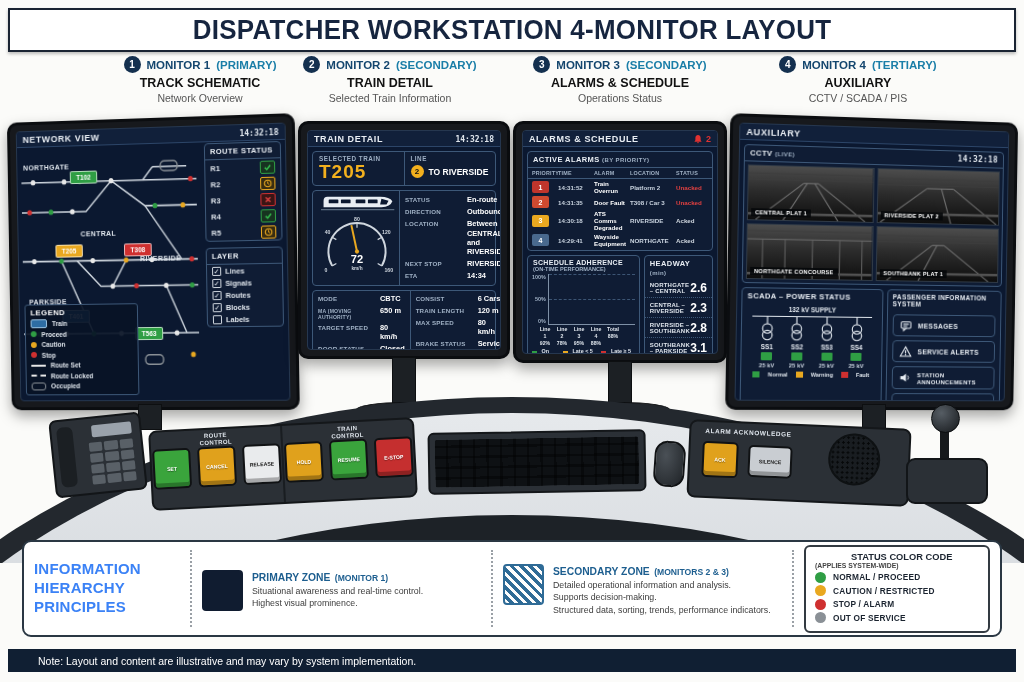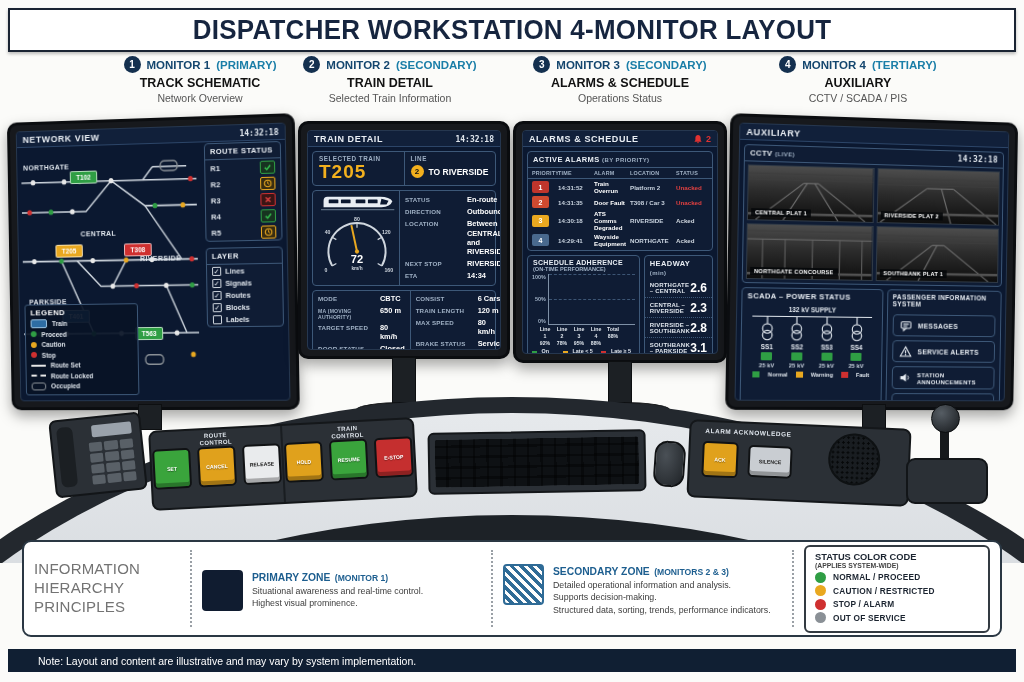--- a/index.html
+++ b/index.html
@@ -135,32 +135,32 @@
   .apanel{position:absolute;left:688px;top:424px;width:218px;height:74px;background:#2b3036;border:2px solid #14171a;border-radius:8px;transform:rotate(2.5deg);}
   .ap-t{text-align:left;padding:5px 0 0 14px;font-size:6.4px;font-weight:800;color:#dfe5ec;letter-spacing:.6px;}
   .ap-row{display:flex;align-items:center;gap:10px;padding:5px 0 0 12px;}
   .spk{width:48px;height:48px;border-radius:50%;background:#191d21;border:2px solid #0e1113;background-image:radial-gradient(#060809 1px,transparent 1.4px);background-size:5px 5px;margin-left:26px;margin-top:-12px;}
   .joy{position:absolute;left:902px;top:404px;width:86px;height:100px;}
   .joy .base{position:absolute;left:4px;bottom:0;width:78px;height:42px;background:#2b3036;border:2px solid #121518;border-radius:9px;}
   .joy .stick{position:absolute;left:38px;top:16px;width:9px;height:46px;background:#16191c;border-radius:4px;}
   .joy .ball{position:absolute;left:29px;top:0;width:27px;height:27px;border-radius:50%;background:radial-gradient(circle at 35% 30%,#565d64,#15181b);border:1px solid #0b0d0f;}
   
   .princ{position:absolute;left:22px;top:540px;width:980px;height:97px;background:#fff;border:2px solid #2a3743;border-radius:9px;box-sizing:border-box;display:flex;align-items:center;padding:8px 10px;gap:10px;}
-  .pr-head{width:146px;font-size:15px;font-weight:400;color:#737373;line-height:1.25;letter-spacing:.2px;}
+  .pr-head{width:146px;font-size:15px;font-weight:700;color:#3b82f6;line-height:1.25;letter-spacing:.2px;}
   .vdiv{width:0;border-left:2px dotted #9aa0a6;align-self:stretch;}
   .zone{display:flex;gap:9px;align-items:flex-start;flex:1;min-width:0;}
   .zsw{width:41px;height:41px;border-radius:4px;flex-shrink:0;margin-top:3px;}
   .zsw1{background:#101c30;}
   .zsw2{background:repeating-linear-gradient(45deg,#fdfdfd 0 3px,#2f6b96 3px 6.5px);border:2px solid #2f6b96;box-sizing:border-box;}
   .zsw3{background-color:#d9e6f1;background-image:radial-gradient(#4d7ba6 .9px,transparent 1.1px);background-size:4.5px 4.5px;border:2px solid #5b87ae;box-sizing:border-box;}
   .zt{font-size:10.3px;font-weight:800;color:#1d5e8f;}
   .zs{font-size:8.6px;font-weight:800;color:#1d5e8f;}
   .zline{font-size:8.8px;color:#3c3c3c;line-height:1.4;}
   .scode{width:186px;border:2px solid #333a41;border-radius:6px;padding:5px 9px;box-sizing:border-box;flex-shrink:0;}
-  .sc-t{font-size:9.3px;font-weight:800;color:#1b2430;}
+  .sc-t{font-size:9.3px;font-weight:800;color:#1b2430;margin-left:36px;}
   .sc-s{font-size:6.8px;font-weight:700;color:#444;margin-bottom:3px;}
   .sc-row{display:flex;align-items:center;gap:7px;margin:2.5px 0;}
   .sc-dot{width:11px;height:11px;border-radius:50%;flex-shrink:0;}
   .sc-lb{font-size:8.3px;font-weight:800;color:#1b2430;letter-spacing:.2px;}
   
   .note{position:absolute;left:8px;top:649px;right:8px;height:23px;background:#101f33;color:#fff;display:flex;align-items:center;padding-left:30px;font-size:10.5px;}
   svg{overflow:visible;}
 </style>
 </head>
 <body>

